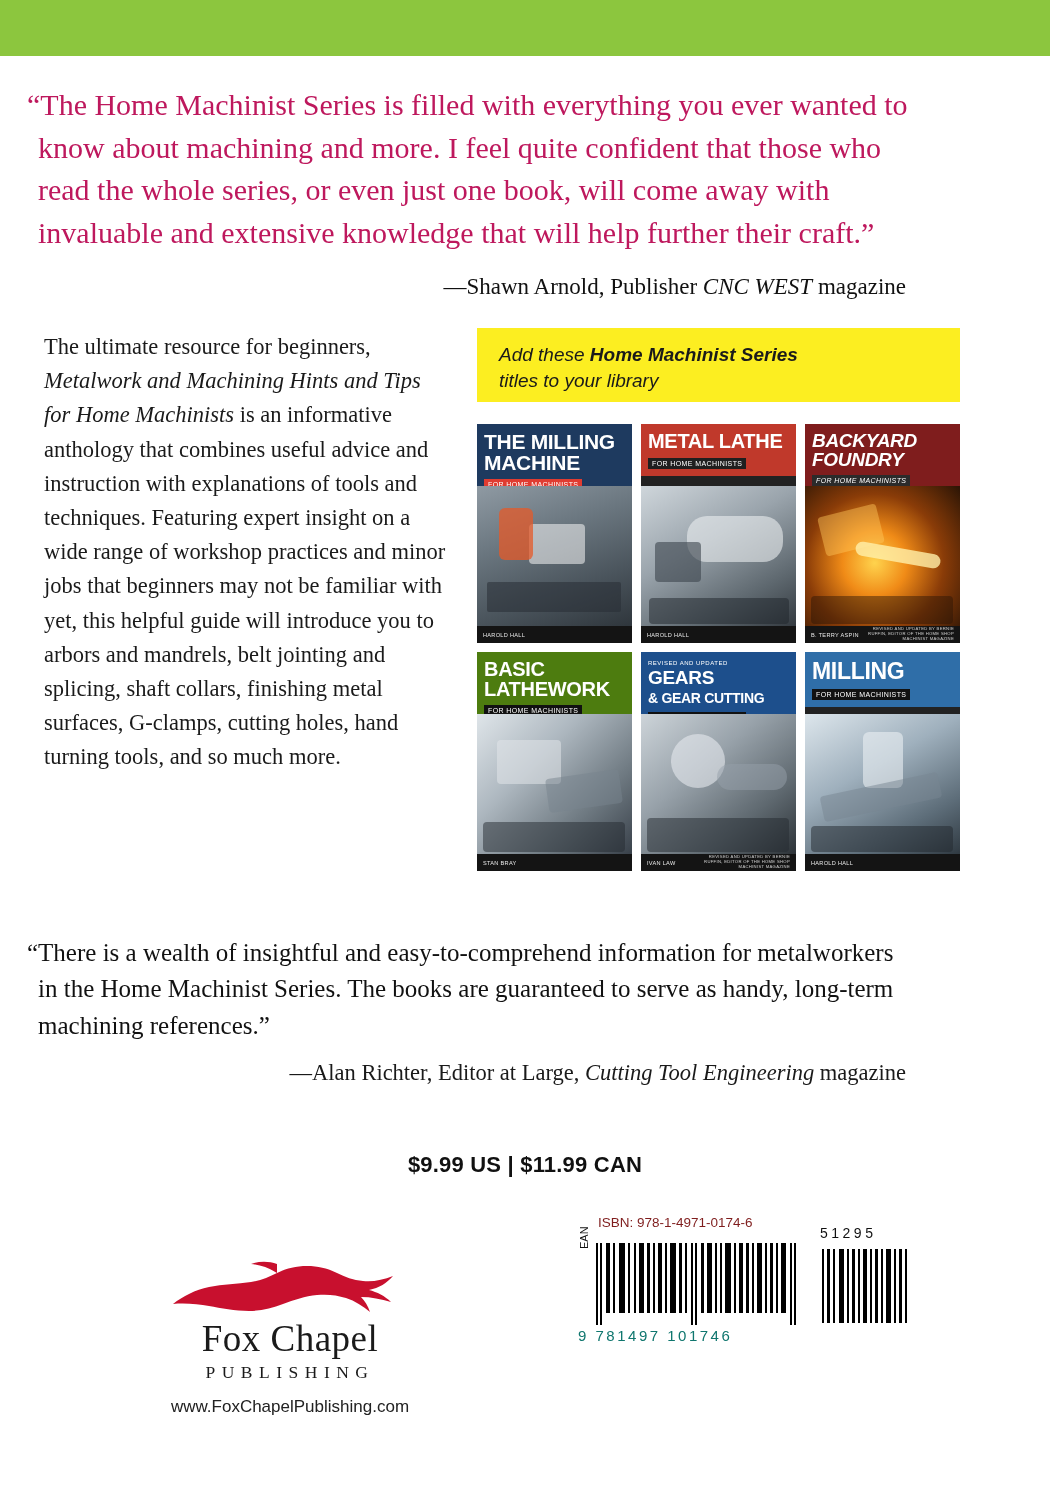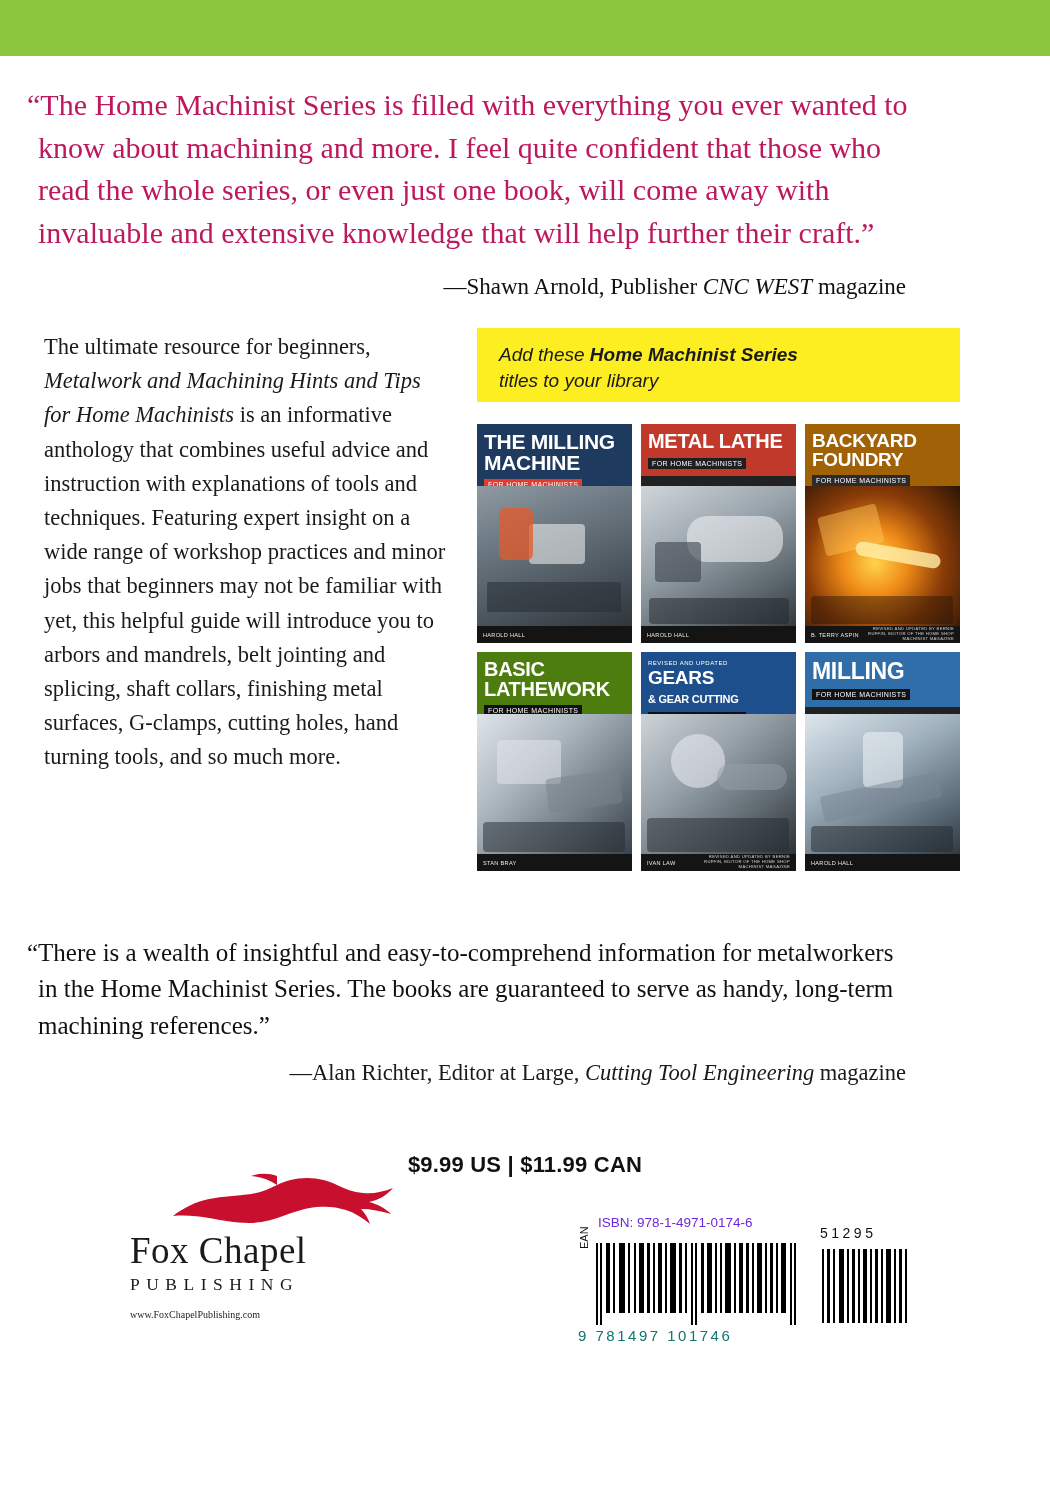--- a/index.html
+++ b/index.html
@@ -141,21 +141,21 @@
   .b-milling .band { background: #1e3a5f; }
   .b-milling .title { font-size: 21px; }
   .b-milling .sub { background: #e03c31; }
   .b-milling .photo { background: linear-gradient(160deg,#8f9aa3 0%,#6b7780 35%,#4a545c 70%,#2f363c 100%); }
 
   .b-lathe .band { background: #c0392b; }
   .b-lathe .title { font-size: 20px; }
   .b-lathe .sub { background: #1f1f1f; }
   .b-lathe .photo { background: linear-gradient(150deg,#cfd6db 0%,#9aa4ac 40%,#5e686f 75%,#343a40 100%); }
 
-  .b-foundry .band { background: #a16207; }
+  .b-foundry .band { background: #7f1d1d; font-style: italic; }
   .b-foundry .title { font-size: 19px; }
   .b-foundry .sub { background: #2b2b2b; }
   .b-foundry .photo { background: radial-gradient(circle at 45% 55%, #ffd34d 0%, #f08b17 28%, #8a3c08 60%, #2a1405 100%); }
 
   .b-basic .band { background: #4d7c0f; }
   .b-basic .title { font-size: 20px; }
   .b-basic .sub { background: #111; }
   .b-basic .photo { background: linear-gradient(135deg,#dfe5e9 0%,#aeb8c0 35%,#6f7a82 70%,#39414a 100%); }
 
   .b-gears .band { background: #1d4f8c; }
@@ -209,58 +209,59 @@
     font-family: "Liberation Sans", sans-serif;
     font-weight: bold;
     font-size: 22px;
     letter-spacing: 0.2px;
     color: #111;
   }
 
   
   .publisher {
     position: absolute;
-    top: 1168px;
+    top: 1256px;
     left: 130px;
     width: 320px;
+    text-align: center;
   }
   .fox-svg { display: block; margin: 0 auto; }
   .pub-name {
     font-family: "Liberation Serif", serif;
     font-size: 37px;
     letter-spacing: 0.5px;
     color: #1a1a1a;
     margin-top: 2px;
     line-height: 1;
   }
   .pub-sub {
     font-family: "Liberation Serif", serif;
     font-size: 17.5px;
     letter-spacing: 6.5px;
     color: #1a1a1a;
     margin-top: 5px;
   }
   .pub-url {
-    font-family: Liberation Serif, serif;
-    font-size: 10px;
+    font-family: Liberation Sans, sans-serif;
+    font-size: 17px;
     color: #222;
     margin-top: 14px;
   }
 
   
   .barcode-area {
     position: absolute;
     top: 1215px;
     left: 578px;
     width: 330px;
   }
   .isbn-text {
     font-family: "Liberation Sans", sans-serif;
     font-size: 13.5px;
-    color: #6d28d9;
+    color: #7f1d1d;
     margin-left: 20px;
     margin-bottom: 3px;
   }
   .ean-label {
     position: absolute;
     left: 0; top: 34px;
     font-family: "Liberation Sans", sans-serif;
     font-size: 11px;
     color: #111;
     transform: rotate(-90deg);
@@ -392,21 +393,21 @@
       <span>STAN BRAY</span>
       <span class="right"></span>
     </div>
   </div>
 
   <div class="book b-gears">
     <div class="band">
       <span class="revised">REVISED AND UPDATED</span>
       <div class="title">
         <span>GEARS</span><br>
-        <span style="font-size:11px;">&amp; GEAR CUTTING</span>
+        <span style="font-size:14px;">&amp; GEAR CUTTING</span>
       </div>
       <div class="sub">FOR HOME MACHINISTS</div>
     </div>
     <div class="photo">
       <div class="shape" style="left:30px;top:20px;width:54px;height:54px;border-radius:50%;background:rgba(230,234,238,.6);"></div>
       <div class="shape" style="left:76px;top:50px;width:70px;height:26px;background:rgba(150,160,170,.5);border-radius:13px;"></div>
       <div class="shape" style="left:6px;top:104px;width:142px;height:34px;background:rgba(36,42,48,.5);"></div>
     </div>
     <div class="footer">
       <span>IVAN LAW</span>

